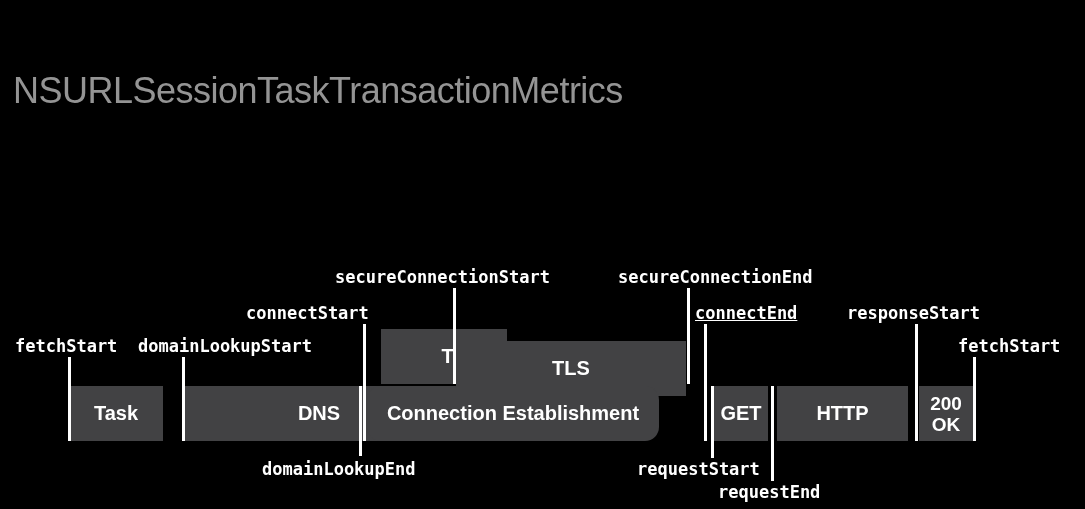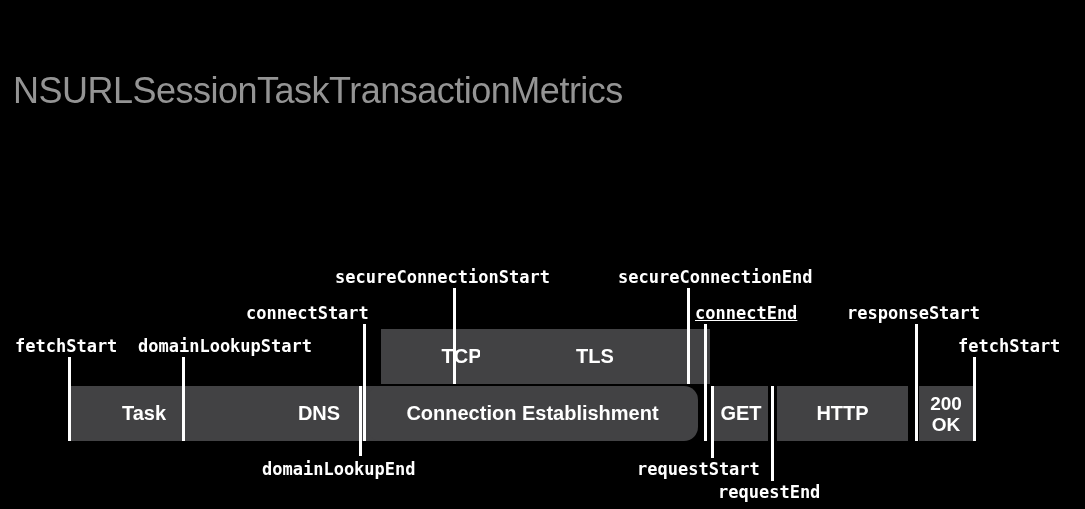--- a/index.html
+++ b/index.html
@@ -41,31 +41,31 @@
 
 <div class="slide">
 
   <div class="subtitle">NSURLSessionTaskTransactionMetrics</div>
 
   <div>
 
     <div class="seg sub" style="left:381px; width:91px;padding-left:35px;">
       <span>TCP</span>
     </div>
-    <div class="seg sub" style="left:480px; width:230px;">
+    <div class="seg sub" style="left:456px; width:230px;margin-top:12px;">
       <span>TLS</span>
     </div>
 
-    <div class="seg main" style="left:69px; width:94px;padding-left:28px;">
+    <div class="seg main" style="left:69px; width:94px;">
       <span>Task</span>
     </div>
     <div class="seg main" style="left:185px; width:172px;padding-left:48px;">
       <span>DNS</span>
     </div>
-    <div class="seg main" style="left:367px; width:331px;border-radius:14px;">
+    <div class="seg main" style="left:367px; width:292px;border-radius:14px;">
       <span>Connection Establishment</span>
     </div>
     <div class="seg main" style="left:714px; width:54px;">
       <span>GET</span>
     </div>
     <div class="seg main" style="left:777px; width:131px;align-items:center;">
       <span>HTTP</span>
     </div>
     <div class="seg main" style="left:919px; width:54px; font-size:19px;">
       <span>200</span>

